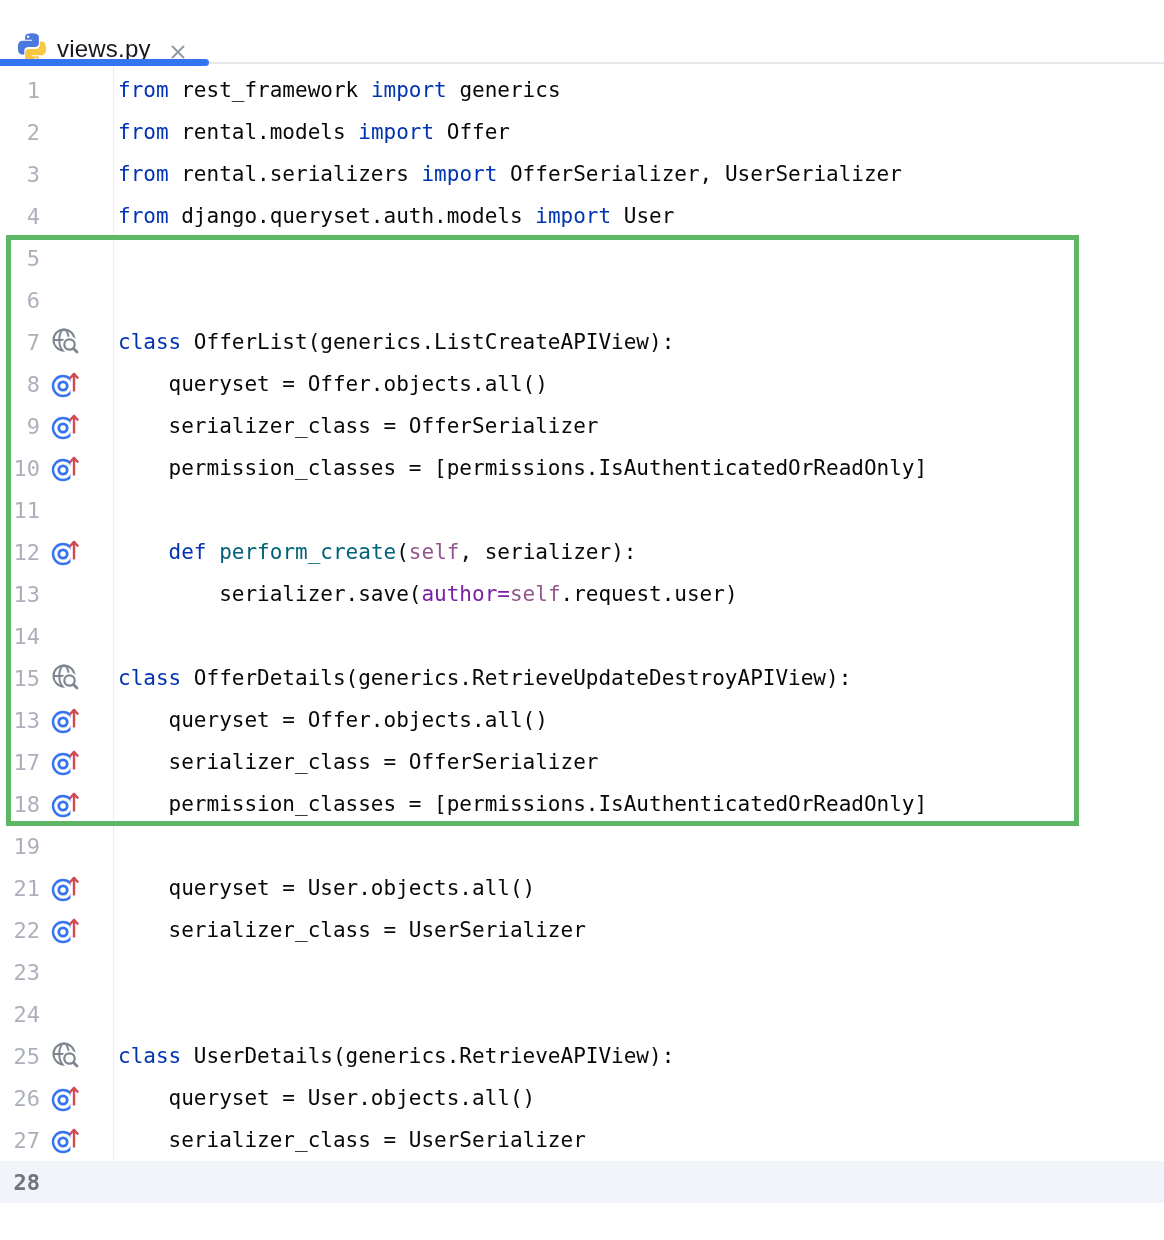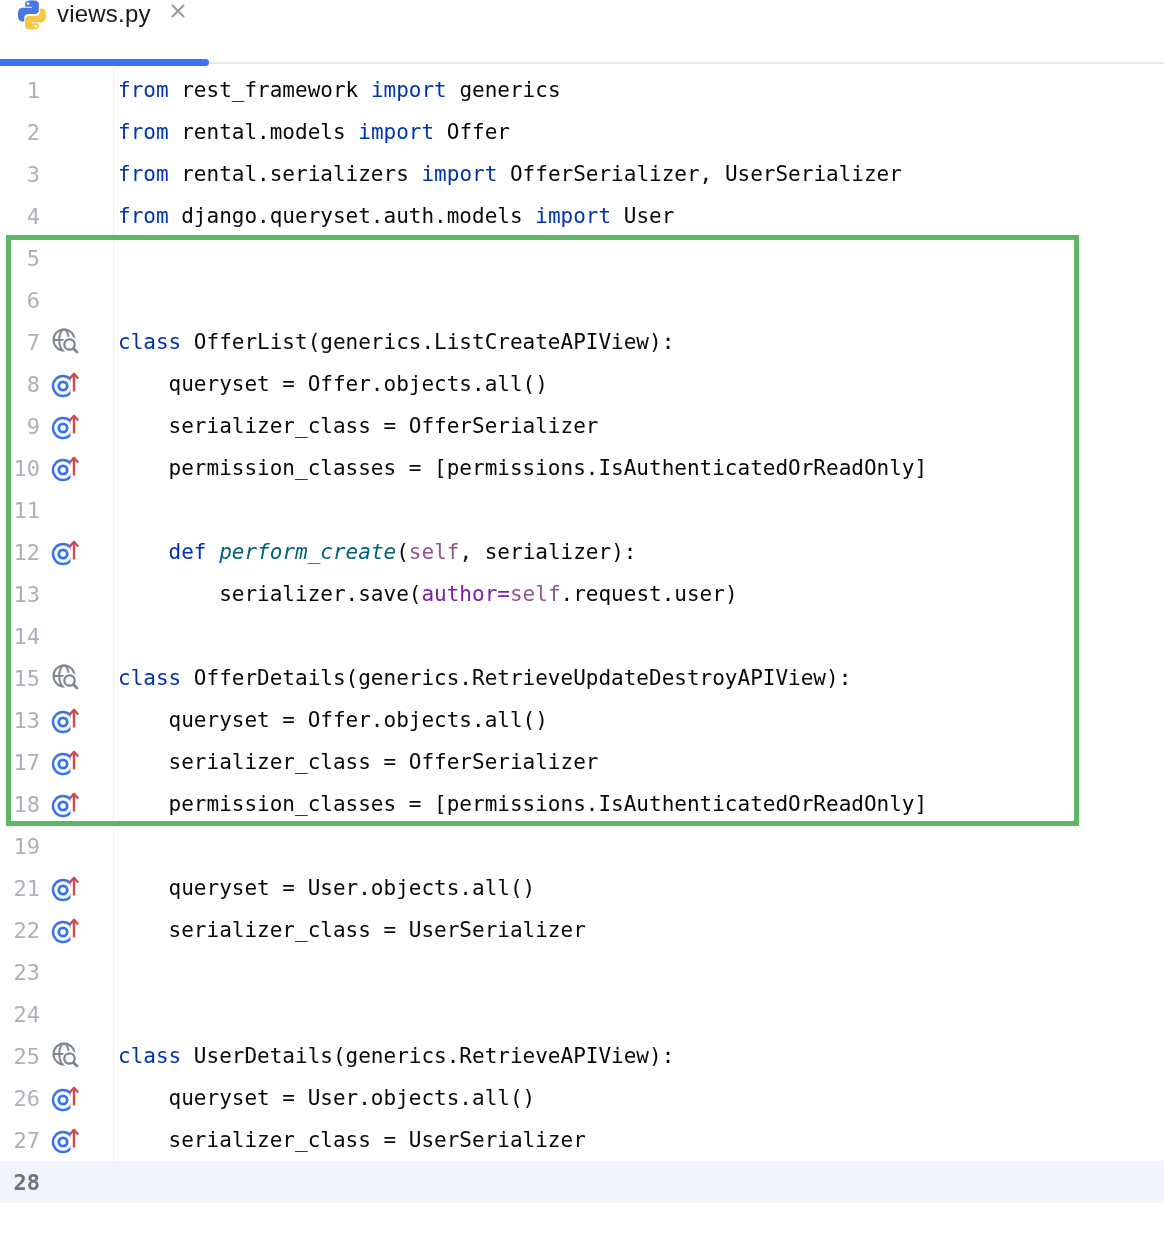--- a/index.html
+++ b/index.html
@@ -9,40 +9,40 @@
     --tab_accent:#3574F0; --green_box:#5EB765; --icon_blue:#3574F0;
     --icon_red:#D04A52; --icon_gray:#7E8591; --python_blue:#4B78DF;
     --python_yellow:#F9C842; --tab_title:#16181D; --close_icon:#939AA6;
   }
   *{box-sizing:border-box;}
   html,body{margin:0;padding:0;}
   body{width:1164px;height:1240px;overflow:hidden;background:#fff;
        font-family:"Liberation Sans",sans-serif;}
   .tabbar{position:relative;height:66px;background:#fff;}
   .tabbar::after{content:"";position:absolute;left:0;right:0;top:62px;height:2px;background:var(--tabbar_border);}
-  .tab{display:flex;align-items:flex-start;height:63px;padding-left:17px;width:-moz-fit-content;width:fit-content;}
+  .tab{display:flex;align-items:flex-end;height:63px;padding-left:17px;width:-moz-fit-content;width:fit-content;}
   .tab-pyicon{width:30px;height:30px;flex:0 0 30px;}
   .tab-title{font-size:24px;color:var(--tab_title);margin-left:10px;letter-spacing:.2px;}
   .tab-close{width:22px;height:22px;margin-left:16px;}
   .tab-indicator{position:absolute;left:0;top:59px;width:209px;height:7px;z-index:2;
                  background:var(--tab_accent);border-radius:0 4px 4px 0;}
   .editor{position:relative;padding-top:3px;background:#fff;}
   .gutter-sep{position:absolute;left:113px;top:0;bottom:0;width:1px;background:var(--gutter_sep);z-index:0;}
   .line{display:flex;height:42px;align-items:center;position:relative;z-index:1;}
   .line.current{background:var(--current_line_bg);}
   .line.current .lnum{color:var(--line_number_active);font-weight:bold;}
   .gutter{width:113px;flex:0 0 113px;display:flex;align-items:center;}
   .lnum{display:inline-block;width:40px;text-align:right;
         font-family:"DejaVu Sans Mono",monospace;font-size:22px;color:var(--line_number);}
   .gicon{width:34px;height:34px;margin-left:9px;display:flex;align-items:center;justify-content:center;}
   .gicon svg{width:32px;height:32px;}
   .ltext{white-space:pre;font-family:"DejaVu Sans Mono",monospace;font-size:21px;
          color:var(--code_text);padding-left:5px;}
   .tk-kw{color:var(--keyword);}
-  .tk-fn{color:var(--function);font-style:italic;}
+  .tk-fn{color:var(--function);}
   .tk-self{color:var(--self_kw);}
   .tk-arg{color:var(--named_arg);margin-top:18px;}
   .tk-pl{color:var(--code_text);}
   .hl-box{position:absolute;border:5px solid var(--green_box);z-index:3;pointer-events:none;}
 </style>
 </head>
 <body>
 
 <div class="app">
   <div class="tabbar">

